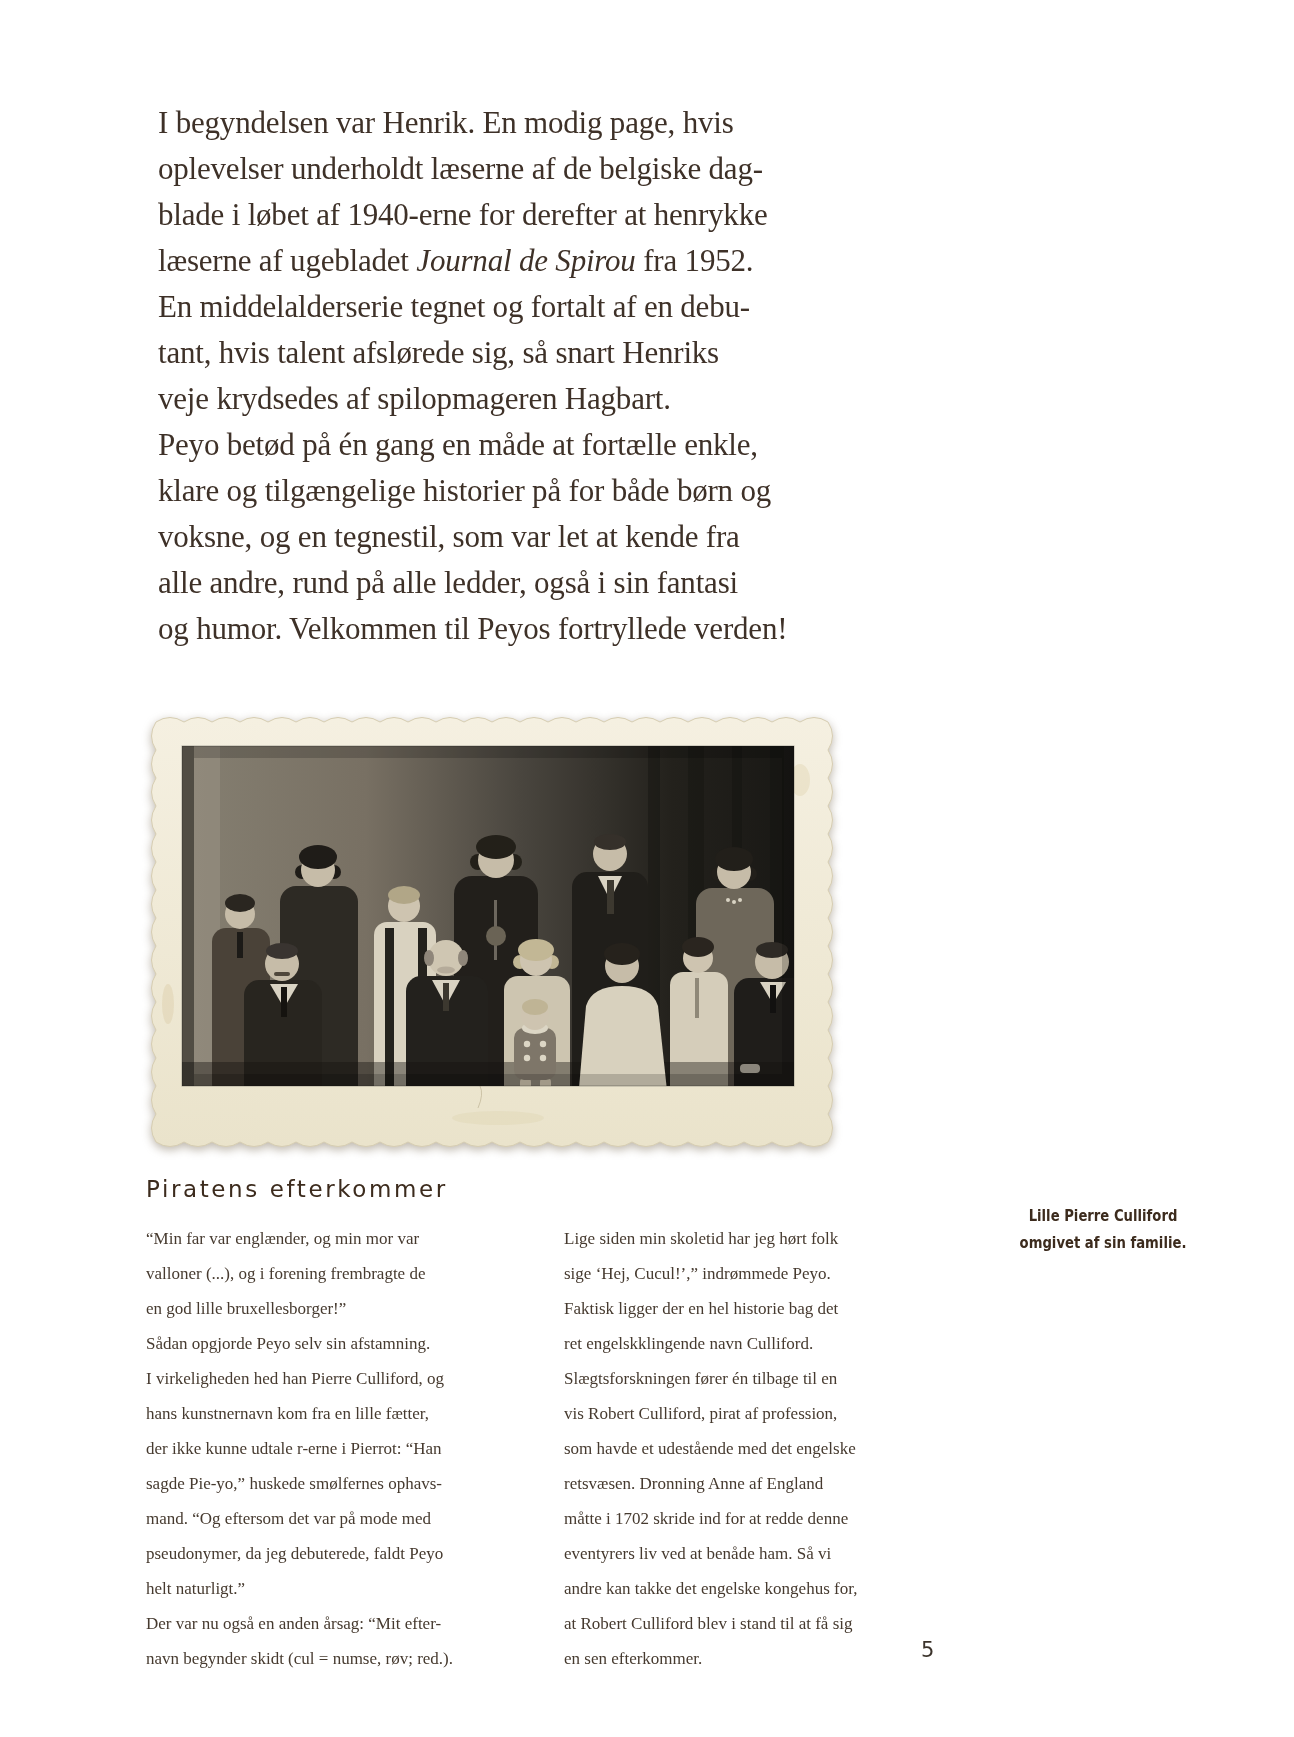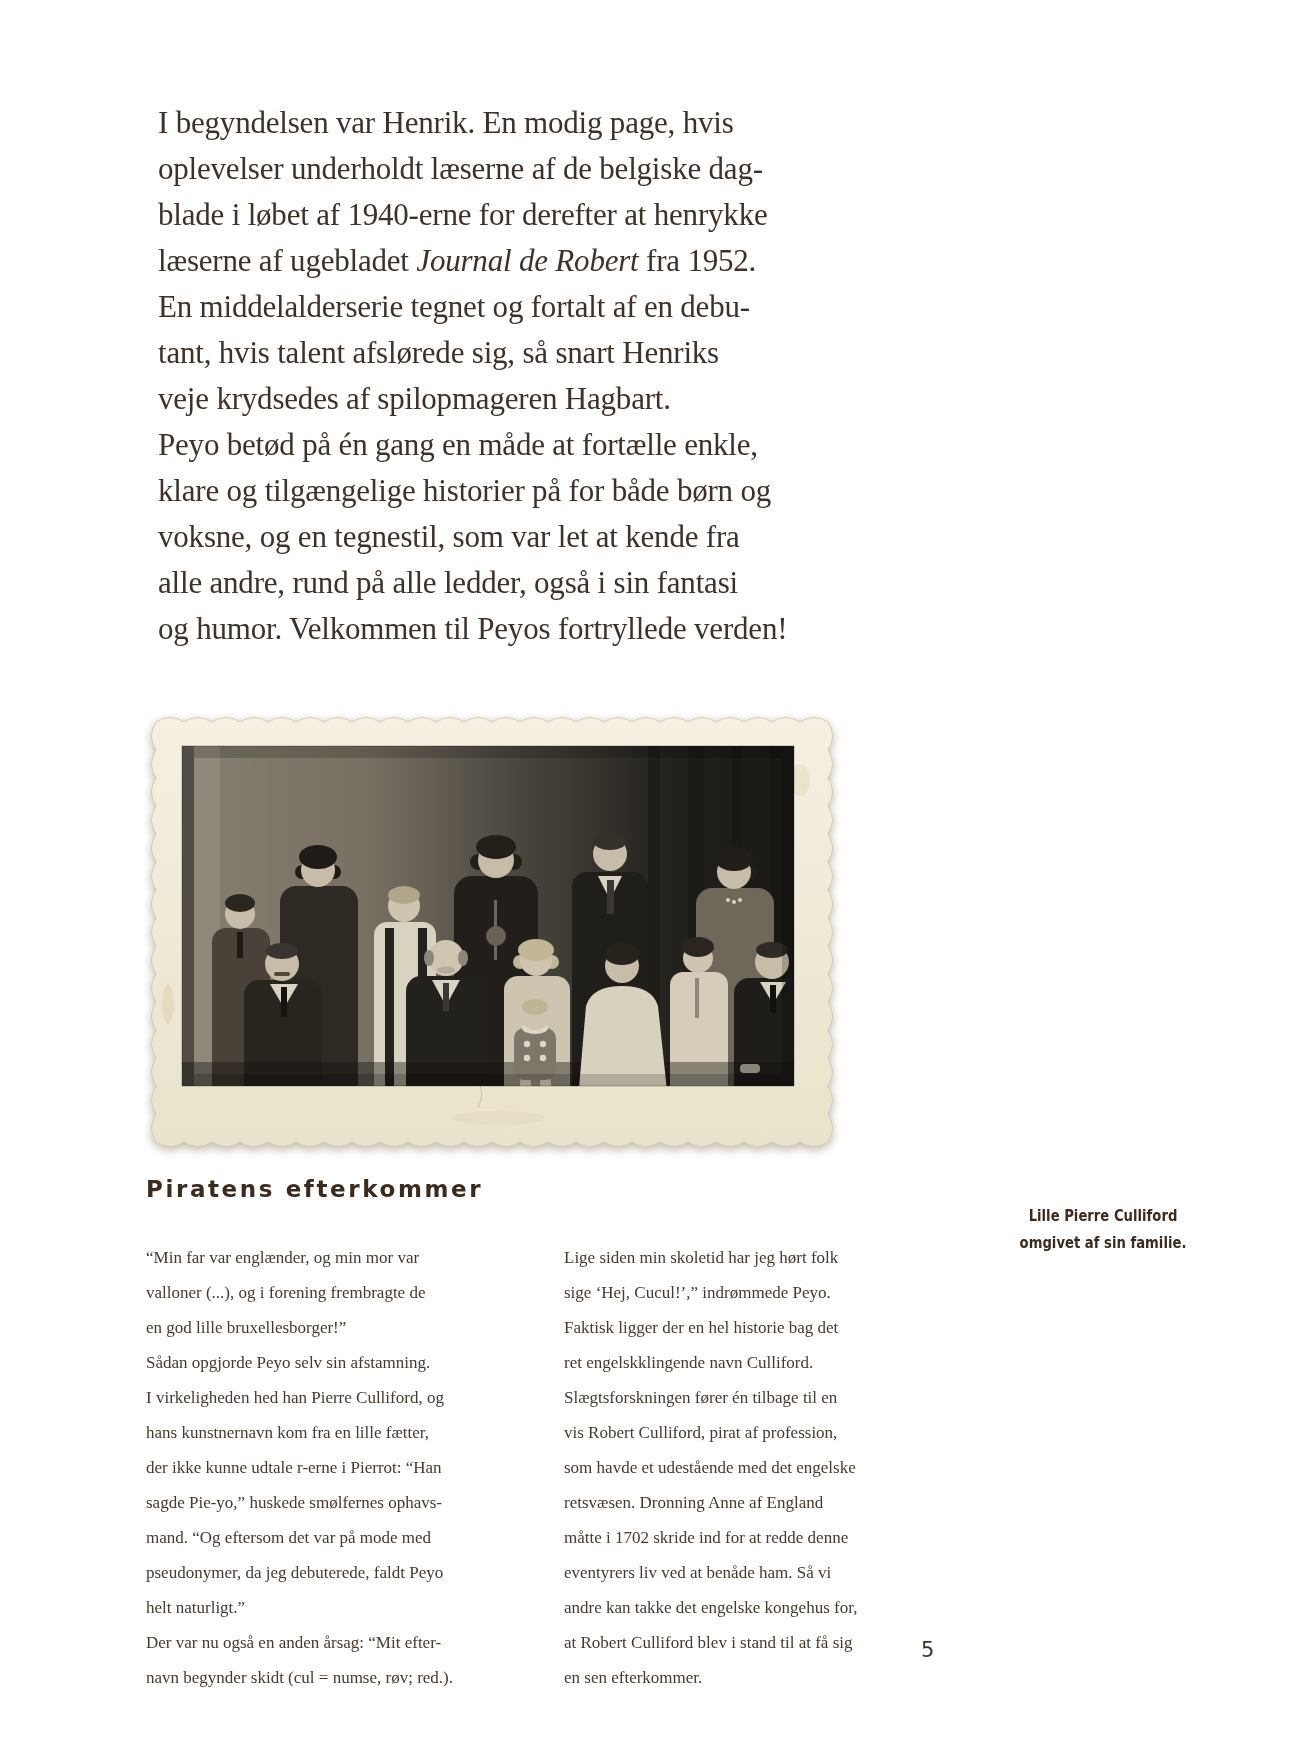--- a/index.html
+++ b/index.html
@@ -18,43 +18,43 @@
   }
   .photo svg{display:block;width:100%;height:100%;filter:drop-shadow(0 3px 5px rgba(110,95,70,.45));}
   .caption{
     position:absolute;left:983px;top:1203px;width:240px;
     font-family:"DejaVu Sans",sans-serif;font-weight:bold;font-size:15px;line-height:27px;
     color:#3c2b1d;text-align:center;white-space:pre-line;
     transform:scaleX(.88);transform-origin:center top;
   }
   .heading{
     position:absolute;left:146px;top:1176px;margin:0;
-    font-family:"DejaVu Sans",sans-serif;font-weight:bold;font-size:23px;
+    font-family:"DejaVu Sans",sans-serif;font-weight:normal;font-size:23px;
     letter-spacing:2.6px;color:#3c2b1d;
   }
   .col{
     position:absolute;top:1221px;width:400px;
-    font-size:17px;line-height:35px;color:#463a2f;white-space:pre-line;margin-top:19px;
+    font-size:17px;line-height:35px;color:#463a2f;white-space:pre-line;
   }
   .col-left{left:146px;}
   .col-right{left:564px;}
   .pagenum{
     position:absolute;left:921px;top:1638px;
     font-family:"DejaVu Sans",sans-serif;font-size:21px;color:#3b332b;
   }
 </style>
 </head>
 <body>
 
 <div class="page">
 
   <p class="intro"><span>I begyndelsen var Henrik. En modig page, hvis
 oplevelser underholdt læserne af de belgiske dag-
 blade i løbet af 1940-erne for derefter at henrykke
-læserne af ugebladet </span><i>Journal de Robert</i><span> fra 1952.
+læserne af ugebladet </span><i>Journal de Spirou</i><span> fra 1952.
 En middelalderserie tegnet og fortalt af en debu-
 tant, hvis talent afslørede sig, så snart Henriks
 veje krydsedes af spilopmageren Hagbart.
 Peyo betød på én gang en måde at fortælle enkle,
 klare og tilgængelige historier på for både børn og
 voksne, og en tegnestil, som var let at kende fra
 alle andre, rund på alle ledder, også i sin fantasi
 og humor. Velkommen til Peyos fortryllede verden!</span></p>
 
   <figure class="photo">

